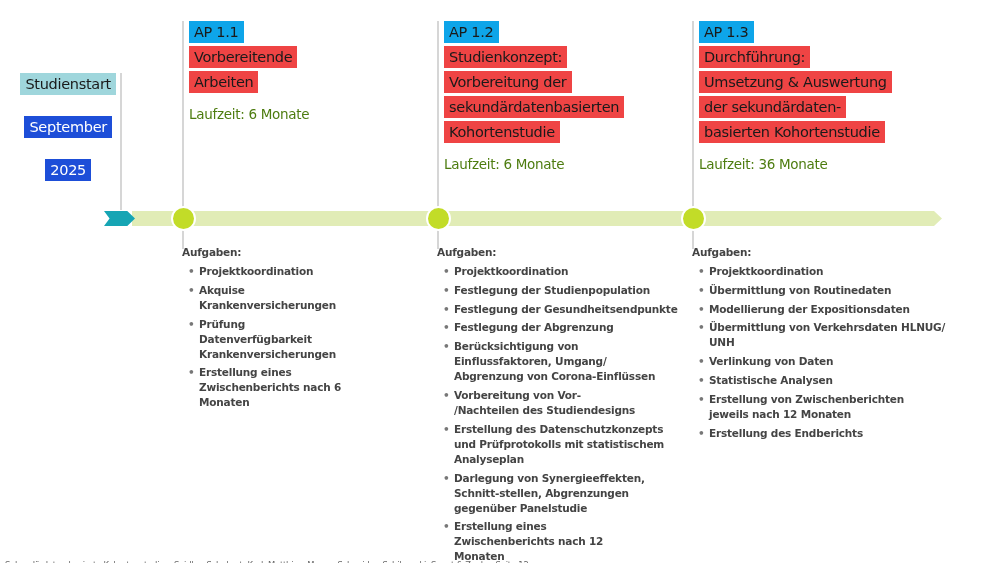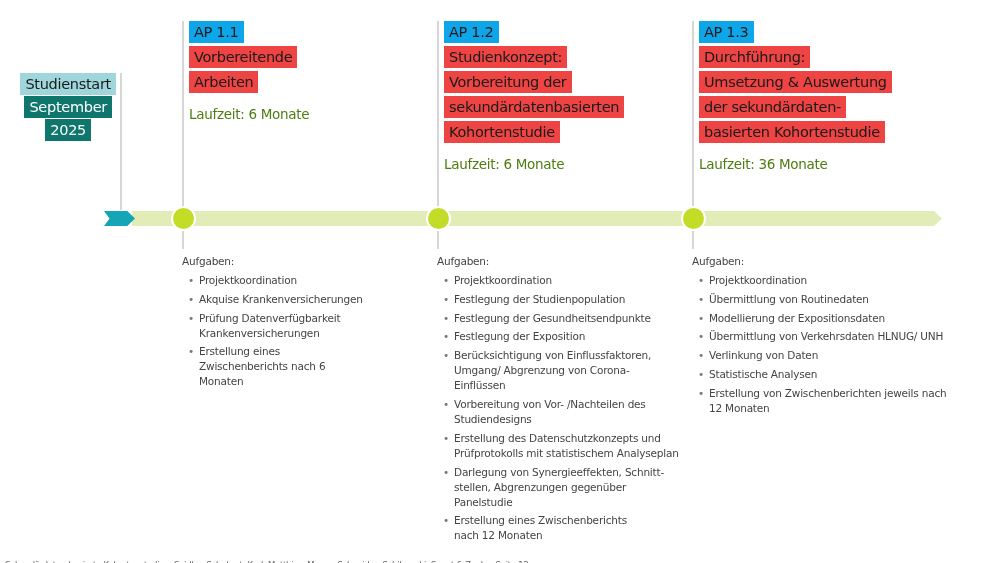--- a/index.html
+++ b/index.html
@@ -9,21 +9,21 @@
       font-family: "DejaVu Sans", "Liberation Sans", sans-serif;
       color: #2b2b2b;
     }
 
     
     .start-block { position: absolute; right: 884px; top: 73px; display: flex; flex-direction: column; align-items: center; gap: 1px; }
     .start-label {
       font-size: 14.5px; line-height: 22px; padding: 0 5px; letter-spacing: -0.3px;
     }
     .start-label.light { background: #9fd6dc; color: #1a1a1a; }
-    .start-label.dark { background: #0f766e; color: #ffffff; }
+    .start-label.dark { background: #1d4ed8; color: #ffffff; margin-top: 20px; }
 
     
     .vline { position: absolute; width: 2px; background: #d6d6d6; }
 
     
     .bar {
       position: absolute; left: 132px; top: 211px; width: 810px; height: 15px;
       background: #e1ecb6;
       clip-path: polygon(0 0, calc(100% - 8px) 0, 100% 50%, calc(100% - 8px) 100%, 0 100%, 0 0);
     }
@@ -43,21 +43,21 @@
     .phase .tag {
       display: inline-block; font-size: 14.5px; line-height: 22px; padding: 0 5px;
       margin-bottom: 3px; letter-spacing: -0.3px; color: #1a1a1a;
     }
     .phase .tag.ap { background: #0ea5e9; }
     .phase .tag.hl { background: #ef4444; }
     .phase .lines { display: flex; flex-direction: column; align-items: flex-start; }
     .phase .duration { font-size: 13.5px; color: #4d7c0f; margin-top: 10px; letter-spacing: -0.3px; }
 
     
-    .tasks { position: absolute; top: 255px; font-size: 10.5px; color: #444444; letter-spacing: -0.2px; }
+    .tasks { position: absolute; top: 246px; font-size: 10.5px; color: #444444; letter-spacing: -0.2px; font-weight: bold; }
     .tasks .title { margin-bottom: 6px; }
     .tasks ul { list-style: none; padding: 0; margin: 0 0 0 6px; }
     .tasks li { position: relative; padding-left: 11px; line-height: 15px; margin-bottom: 3.8px; }
     .tasks li::before { content: "•"; position: absolute; left: 0; top: 0; color: #777; }
 
     .footer {
       position: absolute; left: 5px; top: 560px; font-size: 8.4px; color: #666666; letter-spacing: -0.2px;
     }
   </style>
 </head>
@@ -120,35 +120,36 @@
     <li style="width:170px;">Erstellung eines Zwischenberichts nach 6 Monaten</li>
   </ul>
 </div>
 
 <div class="tasks" style="left:437px; width:250px;">
   <div class="title">Aufgaben:</div>
   <ul>
     <li>Projektkoordination</li>
     <li>Festlegung der Studienpopulation</li>
     <li>Festlegung der Gesundheitsendpunkte</li>
-    <li>Festlegung der Exposition</li>
+    <li>Festlegung der Abgrenzung</li>
     <li style="width:225px;">Berücksichtigung von Einflussfaktoren, Umgang/ Abgrenzung von Corona-Einflüssen</li>
     <li style="width:195px;">Vorbereitung von Vor- /Nachteilen des Studiendesigns</li>
     <li style="width:230px;">Erstellung des Datenschutzkonzepts und Prüfprotokolls mit statistischem Analyseplan</li>
     <li style="width:232px;">Darlegung von Synergieeffekten, Schnitt-stellen, Abgrenzungen gegenüber Panelstudie</li>
     <li style="width:195px;">Erstellung eines Zwischenberichts nach 12 Monaten</li>
   </ul>
 </div>
 
 <div class="tasks" style="left:692px; width:260px;">
   <div class="title">Aufgaben:</div>
   <ul>
     <li>Projektkoordination</li>
     <li>Übermittlung von Routinedaten</li>
     <li>Modellierung der Expositionsdaten</li>
     <li>Übermittlung von Verkehrsdaten HLNUG/ UNH</li>
     <li>Verlinkung von Daten</li>
     <li>Statistische Analysen</li>
     <li style="width:238px;">Erstellung von Zwischenberichten jeweils nach 12 Monaten</li>
+    <li>Erstellung des Endberichts</li>
   </ul>
 </div>
 
 <div class="footer">Sekundärdaten basierte Kohortenstudie • Seidler, Schubert, Karl, Matthias, Mauer, Schneider, Schikowski, Swart &amp; Zeeb • Seite 12</div>
 
 </body></html>

